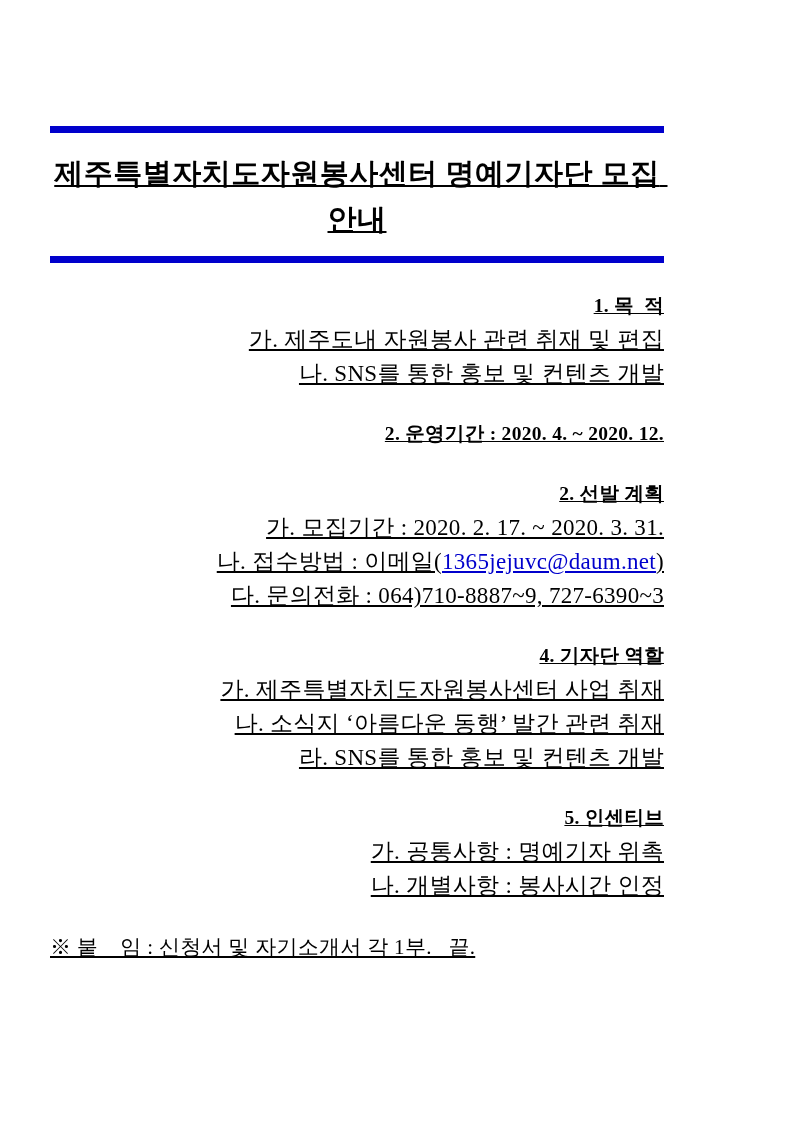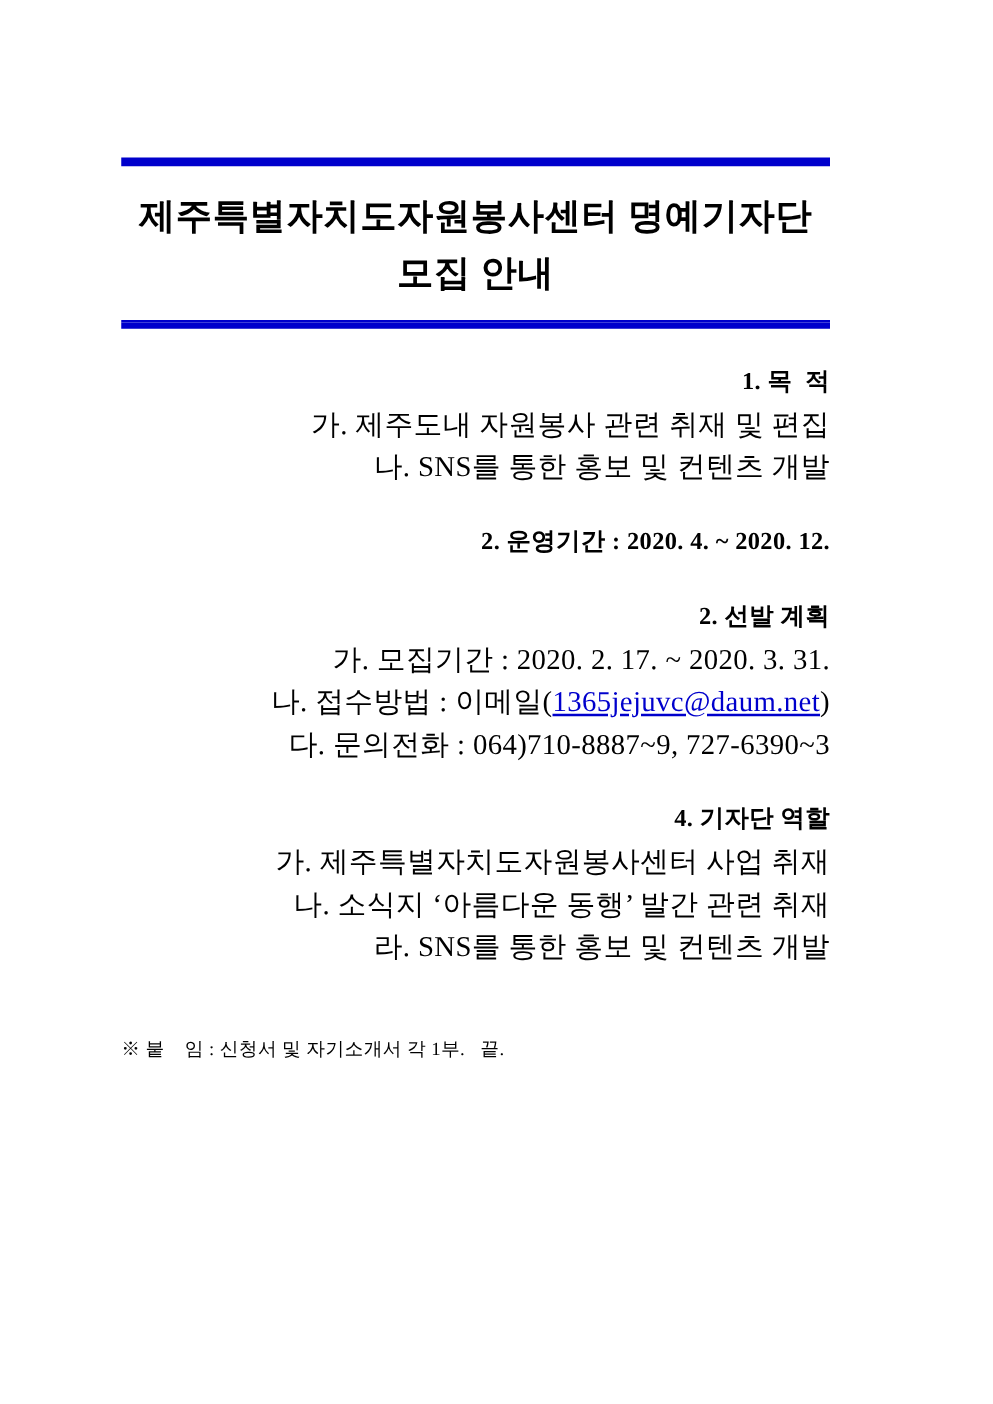--- a/index.html
+++ b/index.html
@@ -6,22 +6,23 @@
   html, body { background: #ffffff; }
   body {
     font-family: "Liberation Serif", "DejaVu Serif", serif;
     color: var(--text-color, #000000);
   }
   .page {
     position: relative;
     width: 740px;
     height: 1123px;
     background: var(--page-background, #ffffff);
-    padding: 126px 76px 40px 97px;
+    padding: 126px 76px 40px 50px;
     overflow: hidden;
+    text-decoration: underline;
   }
   .double-rule {
     height: 3px; 
     border-top: 2px solid var(--accent-blue, #0000cc);
     border-bottom: 5px solid var(--accent-blue, #0000cc);
   }
   .title {
     text-align: center;
     font-size: 29px;
     font-weight: bold;
@@ -44,22 +45,22 @@
     line-height: 34px;
     letter-spacing: 0.3px;
     padding-left: 27px;
     white-space: pre-wrap;
   }
   .email-link {
     color: var(--link-blue, #0000cc);
     text-decoration: underline;
   }
   .footer-note {
-    margin-top: 48px;
-    font-size: 15px;
+    margin-top: 27px;
+    font-size: 21px;
     line-height: 34px;
     letter-spacing: 0.3px;
     white-space: pre-wrap;
   }
 </style>
 </head>
 <body>
 
 <div class="page">
 
@@ -86,18 +87,23 @@
       <div class="item">다. 문의전화 : 064)710-8887~9, 727-6390~3</div>
     </section>
 
     <section class="doc-section">
       <div class="heading">4. 기자단 역할</div>
       <div class="item">가. 제주특별자치도자원봉사센터 사업 취재</div>
       <div class="item">나. 소식지 ‘아름다운 동행’ 발간 관련 취재</div>
       <div class="item">라. SNS를 통한 홍보 및 컨텐츠 개발</div>
     </section>
 
+    <section class="doc-section">
+      <div class="heading">5. 인센티브</div>
+      <div class="item">가. 공통사항 : 명예기자 위촉</div>
+      <div class="item">나. 개별사항 : 봉사시간 인정</div>
+    </section>
 
   </div>
 
   <div class="footer-note">※ 붙    임 : 신청서 및 자기소개서 각 1부.   끝.</div>
 
 </div>
 
 </body></html>

